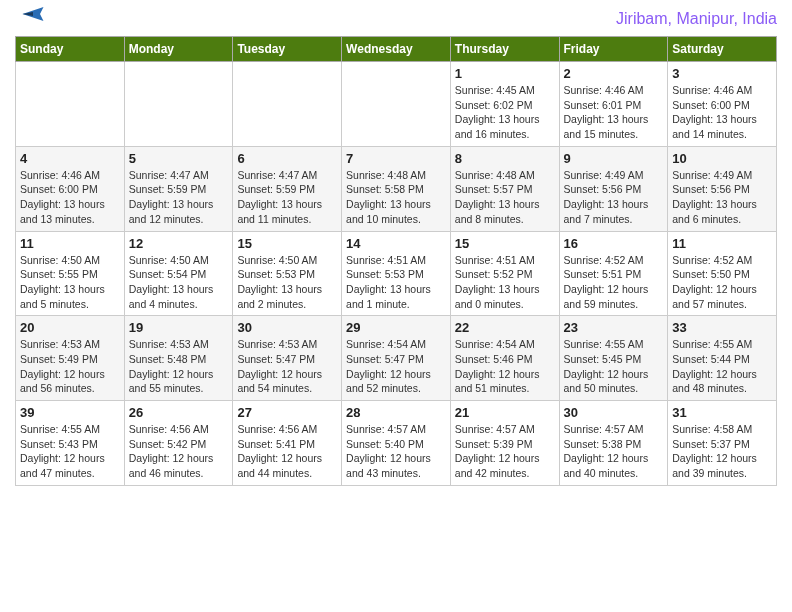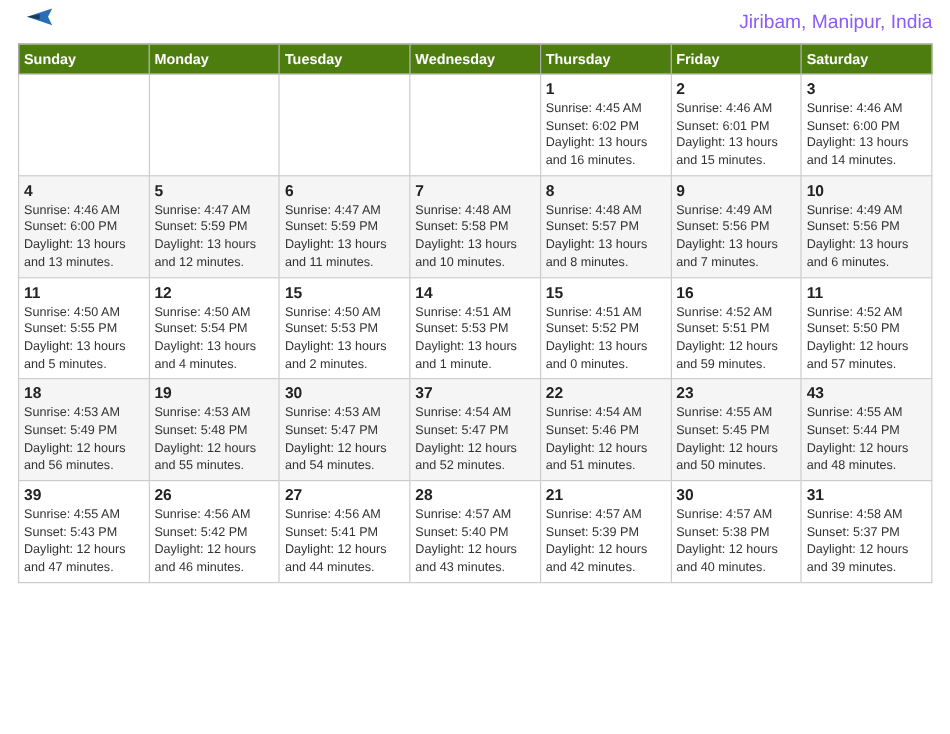--- a/index.html
+++ b/index.html
@@ -229,63 +229,63 @@
         <td>
           <span class="day-num">11</span>
           <div class="day-info" style="white-space: pre-line;">Sunrise: 4:52 AM
 Sunset: 5:50 PM
 Daylight: 12 hours
 and 57 minutes.</div>
         </td>
       </tr>
       <tr>
         <td>
-          <span class="day-num">18</span>
+          <span class="day-num">20</span>
           <div class="day-info" style="white-space: pre-line;">Sunrise: 4:53 AM
 Sunset: 5:49 PM
 Daylight: 12 hours
 and 56 minutes.</div>
         </td>
         <td>
           <span class="day-num">19</span>
           <div class="day-info" style="white-space: pre-line;">Sunrise: 4:53 AM
 Sunset: 5:48 PM
 Daylight: 12 hours
 and 55 minutes.</div>
         </td>
         <td>
           <span class="day-num">30</span>
           <div class="day-info" style="white-space: pre-line;">Sunrise: 4:53 AM
 Sunset: 5:47 PM
 Daylight: 12 hours
 and 54 minutes.</div>
         </td>
         <td>
-          <span class="day-num">37</span>
+          <span class="day-num">29</span>
           <div class="day-info" style="white-space: pre-line;">Sunrise: 4:54 AM
 Sunset: 5:47 PM
 Daylight: 12 hours
 and 52 minutes.</div>
         </td>
         <td>
           <span class="day-num">22</span>
           <div class="day-info" style="white-space: pre-line;">Sunrise: 4:54 AM
 Sunset: 5:46 PM
 Daylight: 12 hours
 and 51 minutes.</div>
         </td>
         <td>
           <span class="day-num">23</span>
           <div class="day-info" style="white-space: pre-line;">Sunrise: 4:55 AM
 Sunset: 5:45 PM
 Daylight: 12 hours
 and 50 minutes.</div>
         </td>
         <td>
-          <span class="day-num">43</span>
+          <span class="day-num">33</span>
           <div class="day-info" style="white-space: pre-line;">Sunrise: 4:55 AM
 Sunset: 5:44 PM
 Daylight: 12 hours
 and 48 minutes.</div>
         </td>
       </tr>
       <tr>
         <td>
           <span class="day-num">39</span>
           <div class="day-info" style="white-space: pre-line;">Sunrise: 4:55 AM

